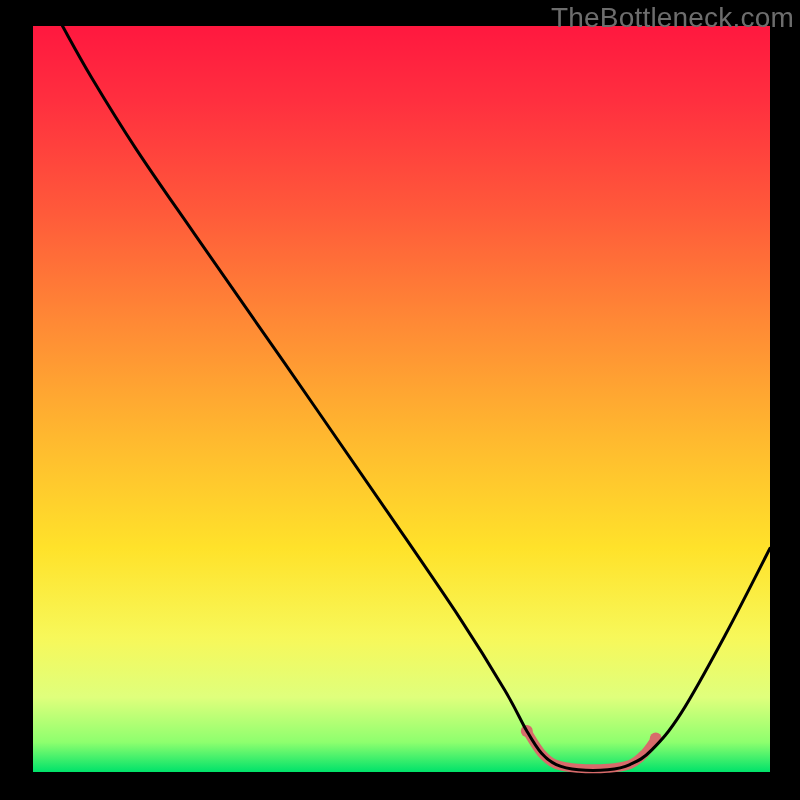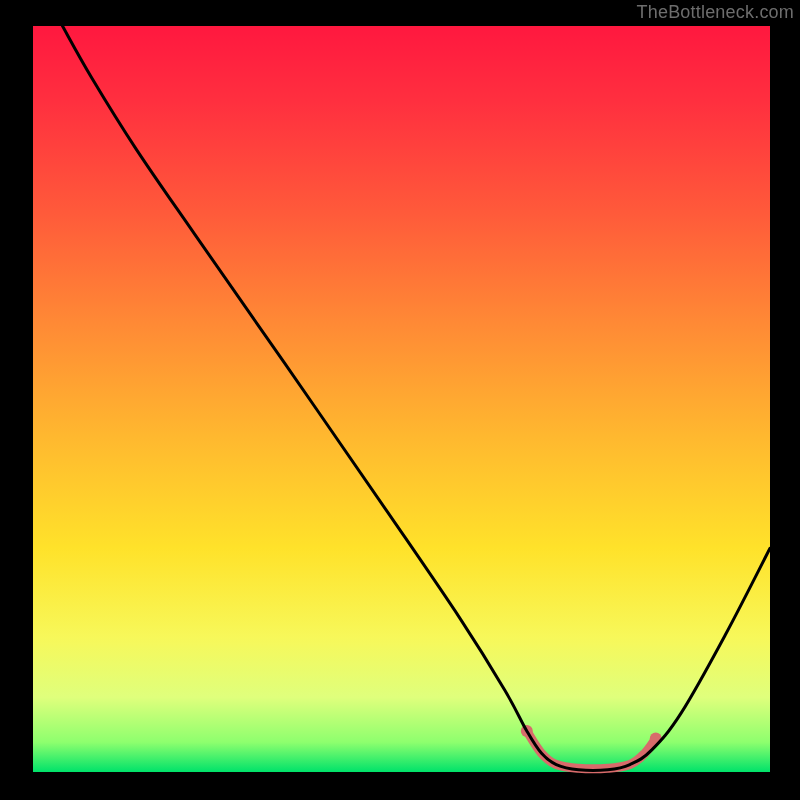--- a/index.html
+++ b/index.html
@@ -12,21 +12,21 @@
   }
   .wrap {
     position: relative;
     width: 800px;
     height: 800px;
   }
   .watermark {
     position: absolute;
     top: 2px;
     right: 6px;
-    font-size: 18px;
+    font-size: 28px;
     font-weight: 500;
     color: #6d6d6d;
     letter-spacing: 0.2px;
     z-index: 10;
   }
   svg {
     position: absolute;
     top: 0;
     left: 0;
   }

